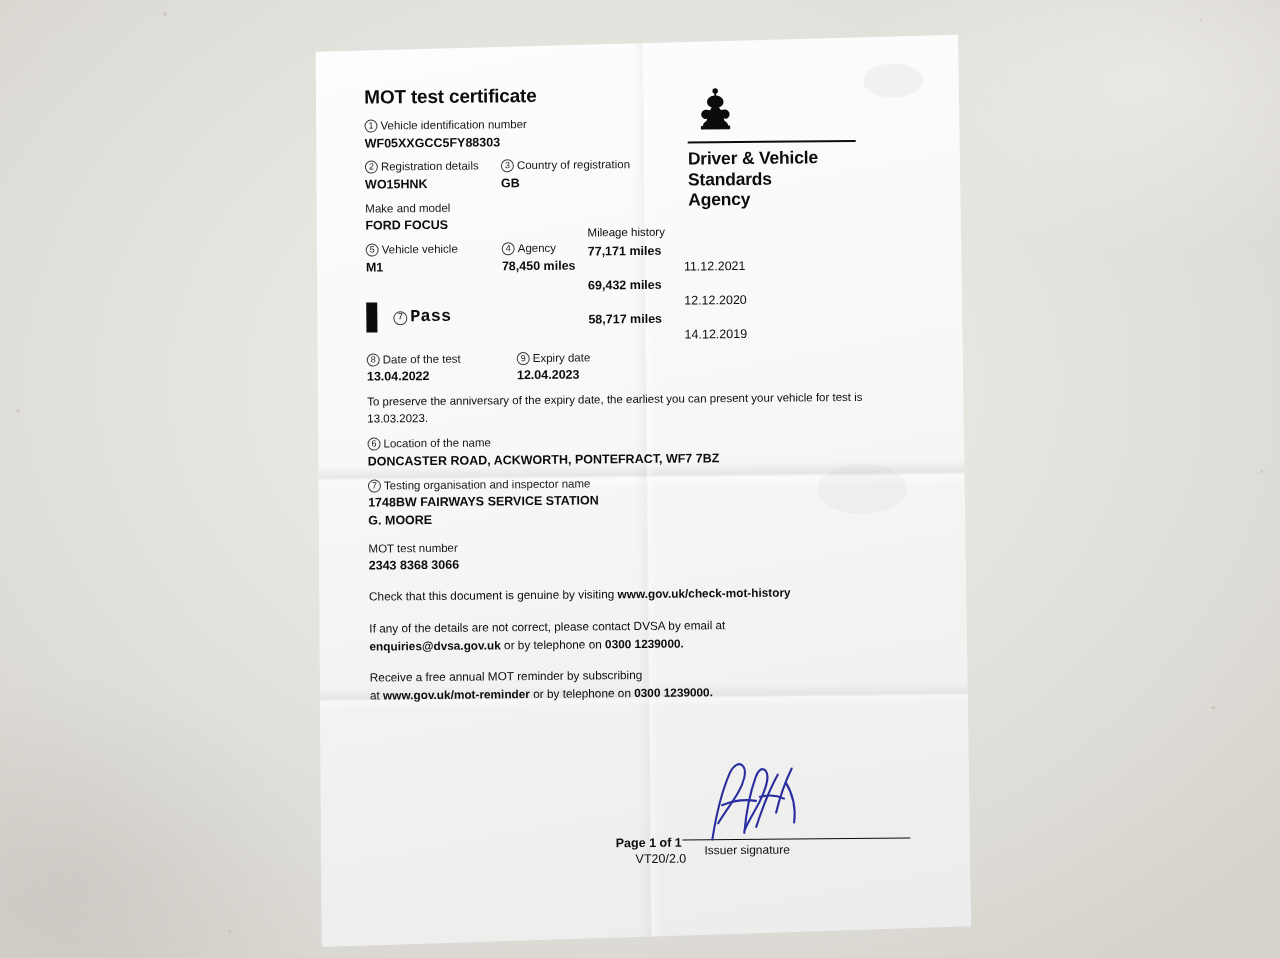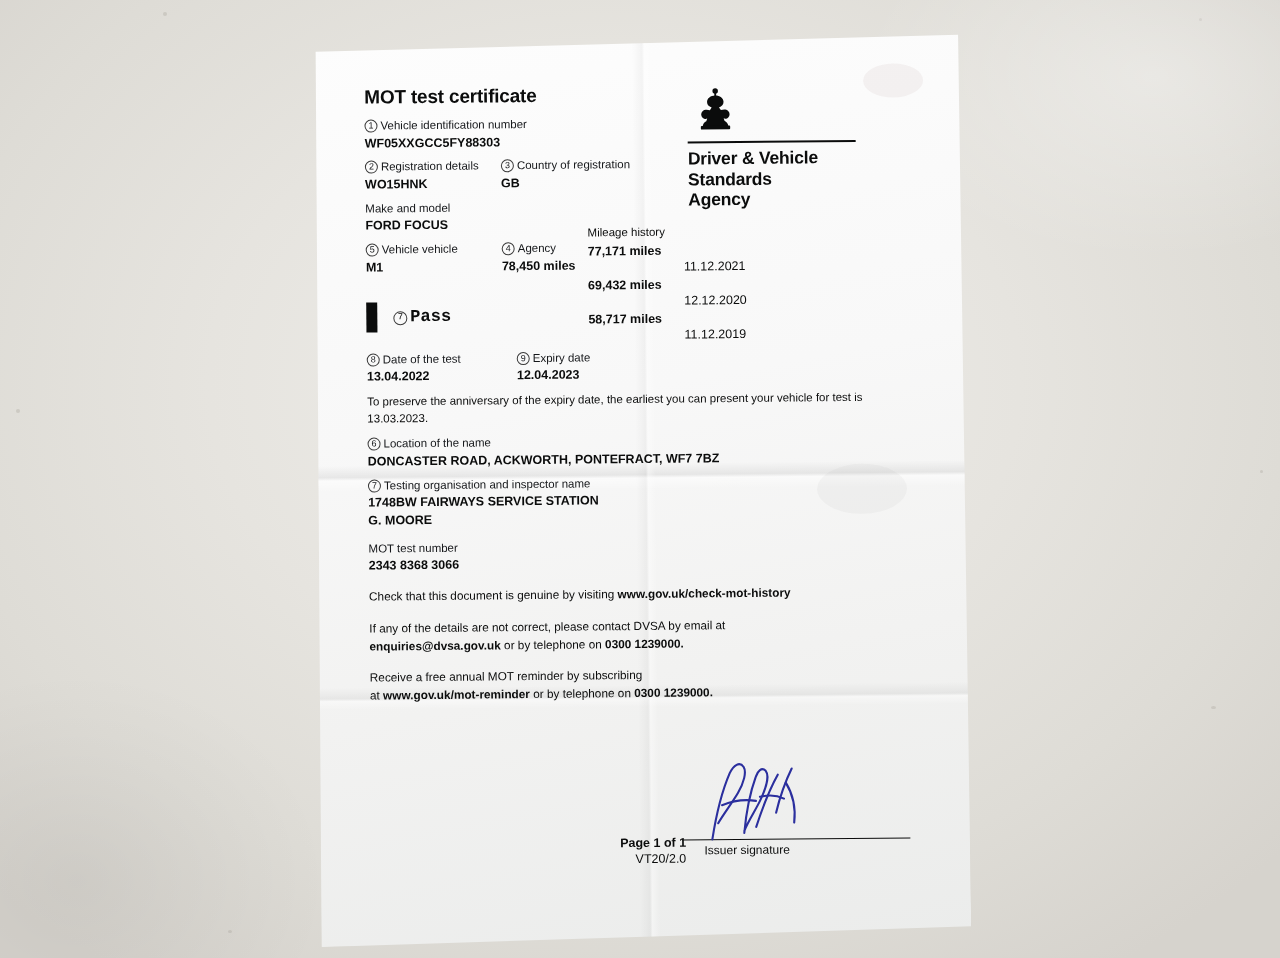--- a/index.html
+++ b/index.html
@@ -208,21 +208,21 @@
     line-height: 1.55;
     margin: 13px 0 0 0;
   }
   .para b { font-weight: bold; }
 
   
   .footer {
     position: absolute;
     left: 296px;
     top: 800px;
-    text-align: right;
+    text-align: center;
   }
   .footer .f1 { font-size: 12.5px; font-weight: bold; }
   .footer .f2 { font-size: 12.5px; font-weight: normal; margin-top: 2px; margin-left: 24px; }
 
   .sig-block {
     position: absolute;
     right: 48px;
     top: 730px;
     width: 240px;
   }
@@ -370,21 +370,21 @@
       <div class="mh-row">
         <span class="mh-miles">77,171 miles</span>
         <span class="mh-date">11.12.2021</span>
       </div>
       <div class="mh-row">
         <span class="mh-miles">69,432 miles</span>
         <span class="mh-date">12.12.2020</span>
       </div>
       <div class="mh-row">
         <span class="mh-miles">58,717 miles</span>
-        <span class="mh-date">11.12.2019</span>
+        <span class="mh-date">14.12.2019</span>
       </div>
     </div>
 
     <div class="footer">
       <div class="f1">Page 1 of 1</div>
       <div class="f2">VT20/2.0</div>
     </div>
 
     <div class="sig-block">
       <svg class="sig-svg" width="130" height="100" viewBox="0 0 130 100">

